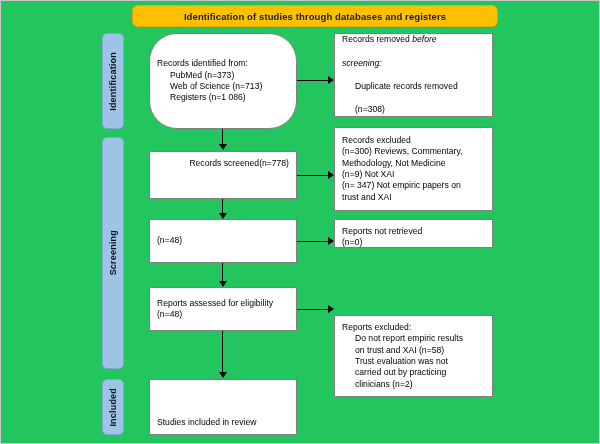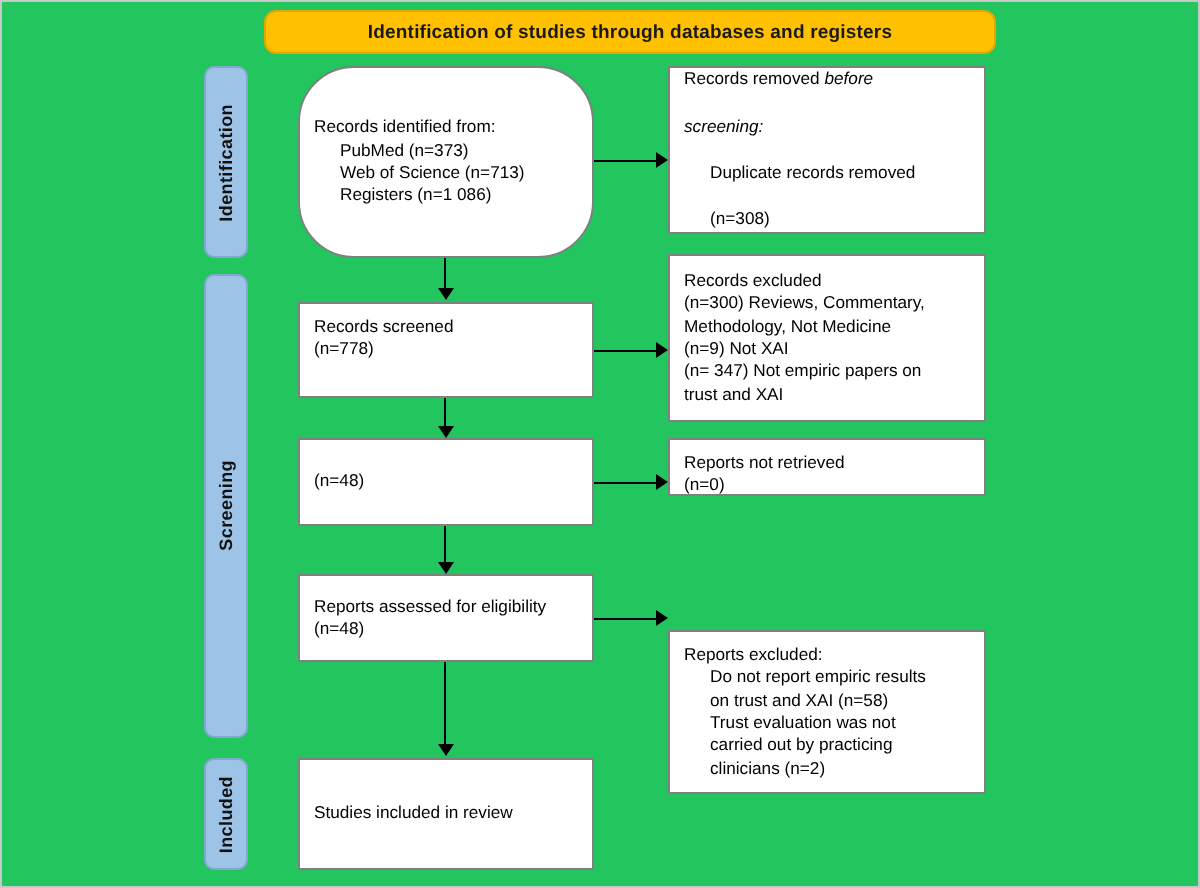--- a/index.html
+++ b/index.html
@@ -84,24 +84,24 @@
   }
   .box .ln { white-space: pre; }
   .box .ind { padding-left: 13px; }
   .box .ital { font-style: italic; }
 
   .box-left  { left: 148px; width: 148px; }
   .box-right { left: 333px; width: 159px; }
 
   
   #box-identified   { top: 32px;  height: 96px;  display:flex; flex-direction:column; justify-content:center;border-radius:28px; }
-  #box-screened     { top: 150px; height: 48px;  display:flex; flex-direction:column; justify-content:flex-start; }
+  #box-screened     { top: 150px; height: 48px;  display:flex; flex-direction:row; justify-content:flex-end; }
   #box-sought       { top: 218px; height: 44px;  display:flex; flex-direction:column; justify-content:center; }
   #box-assessed     { top: 286px; height: 44px;  display:flex; flex-direction:column; justify-content:center; }
-  #box-included     { top: 378px; height: 56px;  display:flex; flex-direction:column; justify-content:center; }
+  #box-included     { top: 378px; height: 56px;  display:flex; flex-direction:column; justify-content:flex-end; }
 
   
   #box-removed      { top: 32px;  height: 84px;  display:flex; flex-direction:column; justify-content:center;gap:12px; }
   #box-excluded-s   { top: 126px; height: 84px;  display:flex; flex-direction:column; justify-content:center; }
   #box-not-retr     { top: 218px; height: 29px;  display:flex; flex-direction:column; justify-content:space-between; }
   #box-excluded-e   { top: 286px; height: 82px;  display:flex; flex-direction:column; justify-content:center;margin-top:28px; }
 
   
   .conn { position: absolute; background: #000000; }
   .conn-v { width: 1px; }

